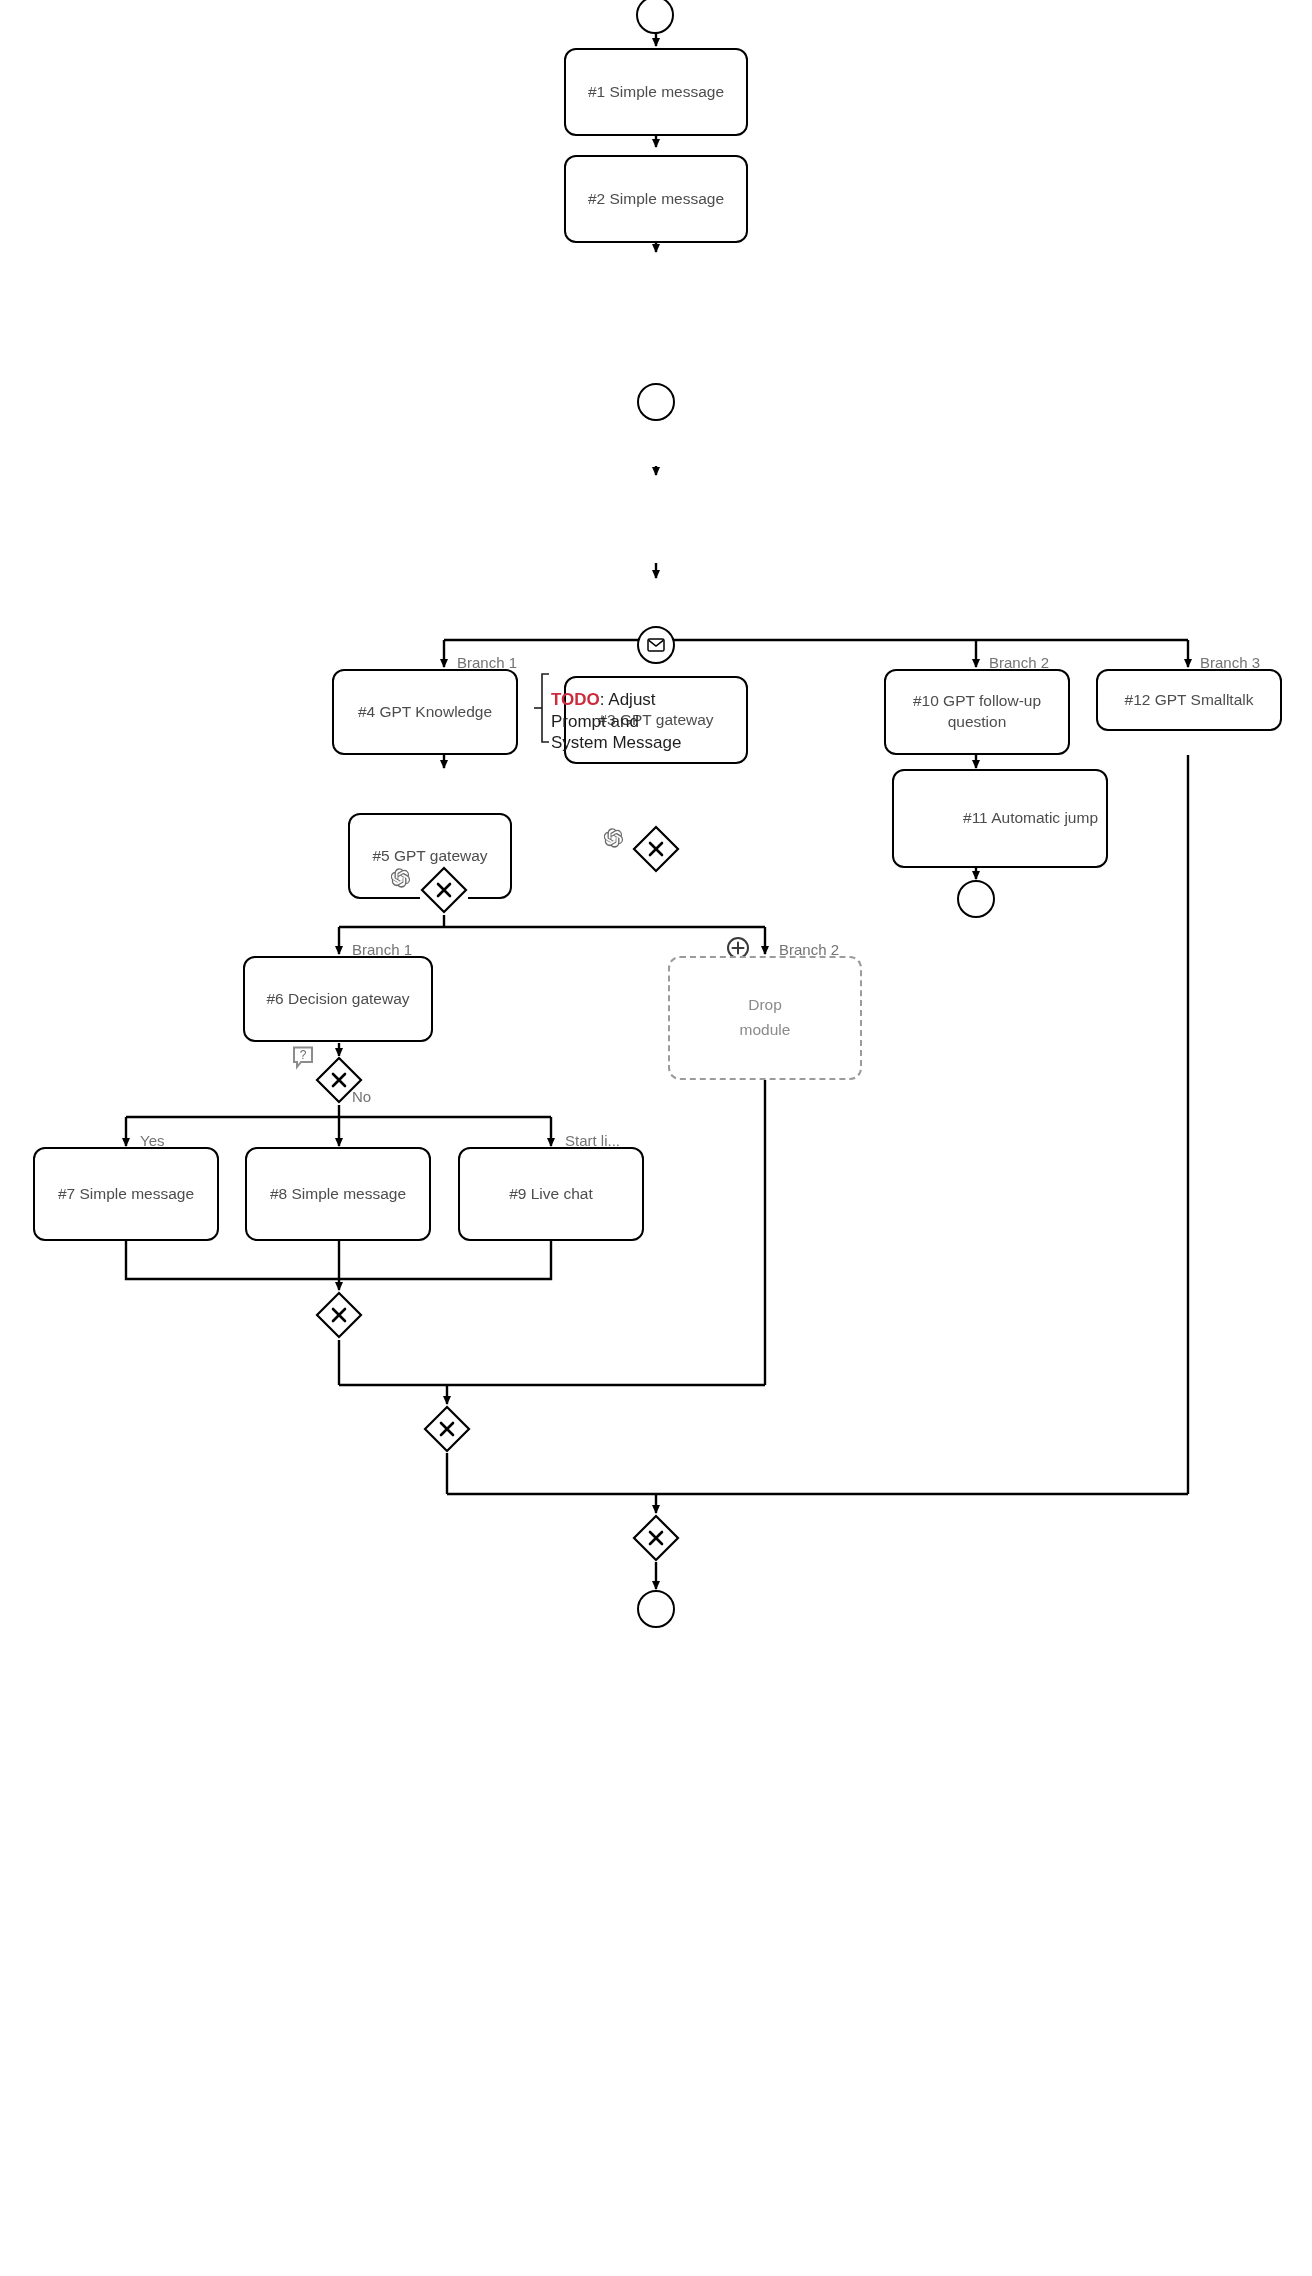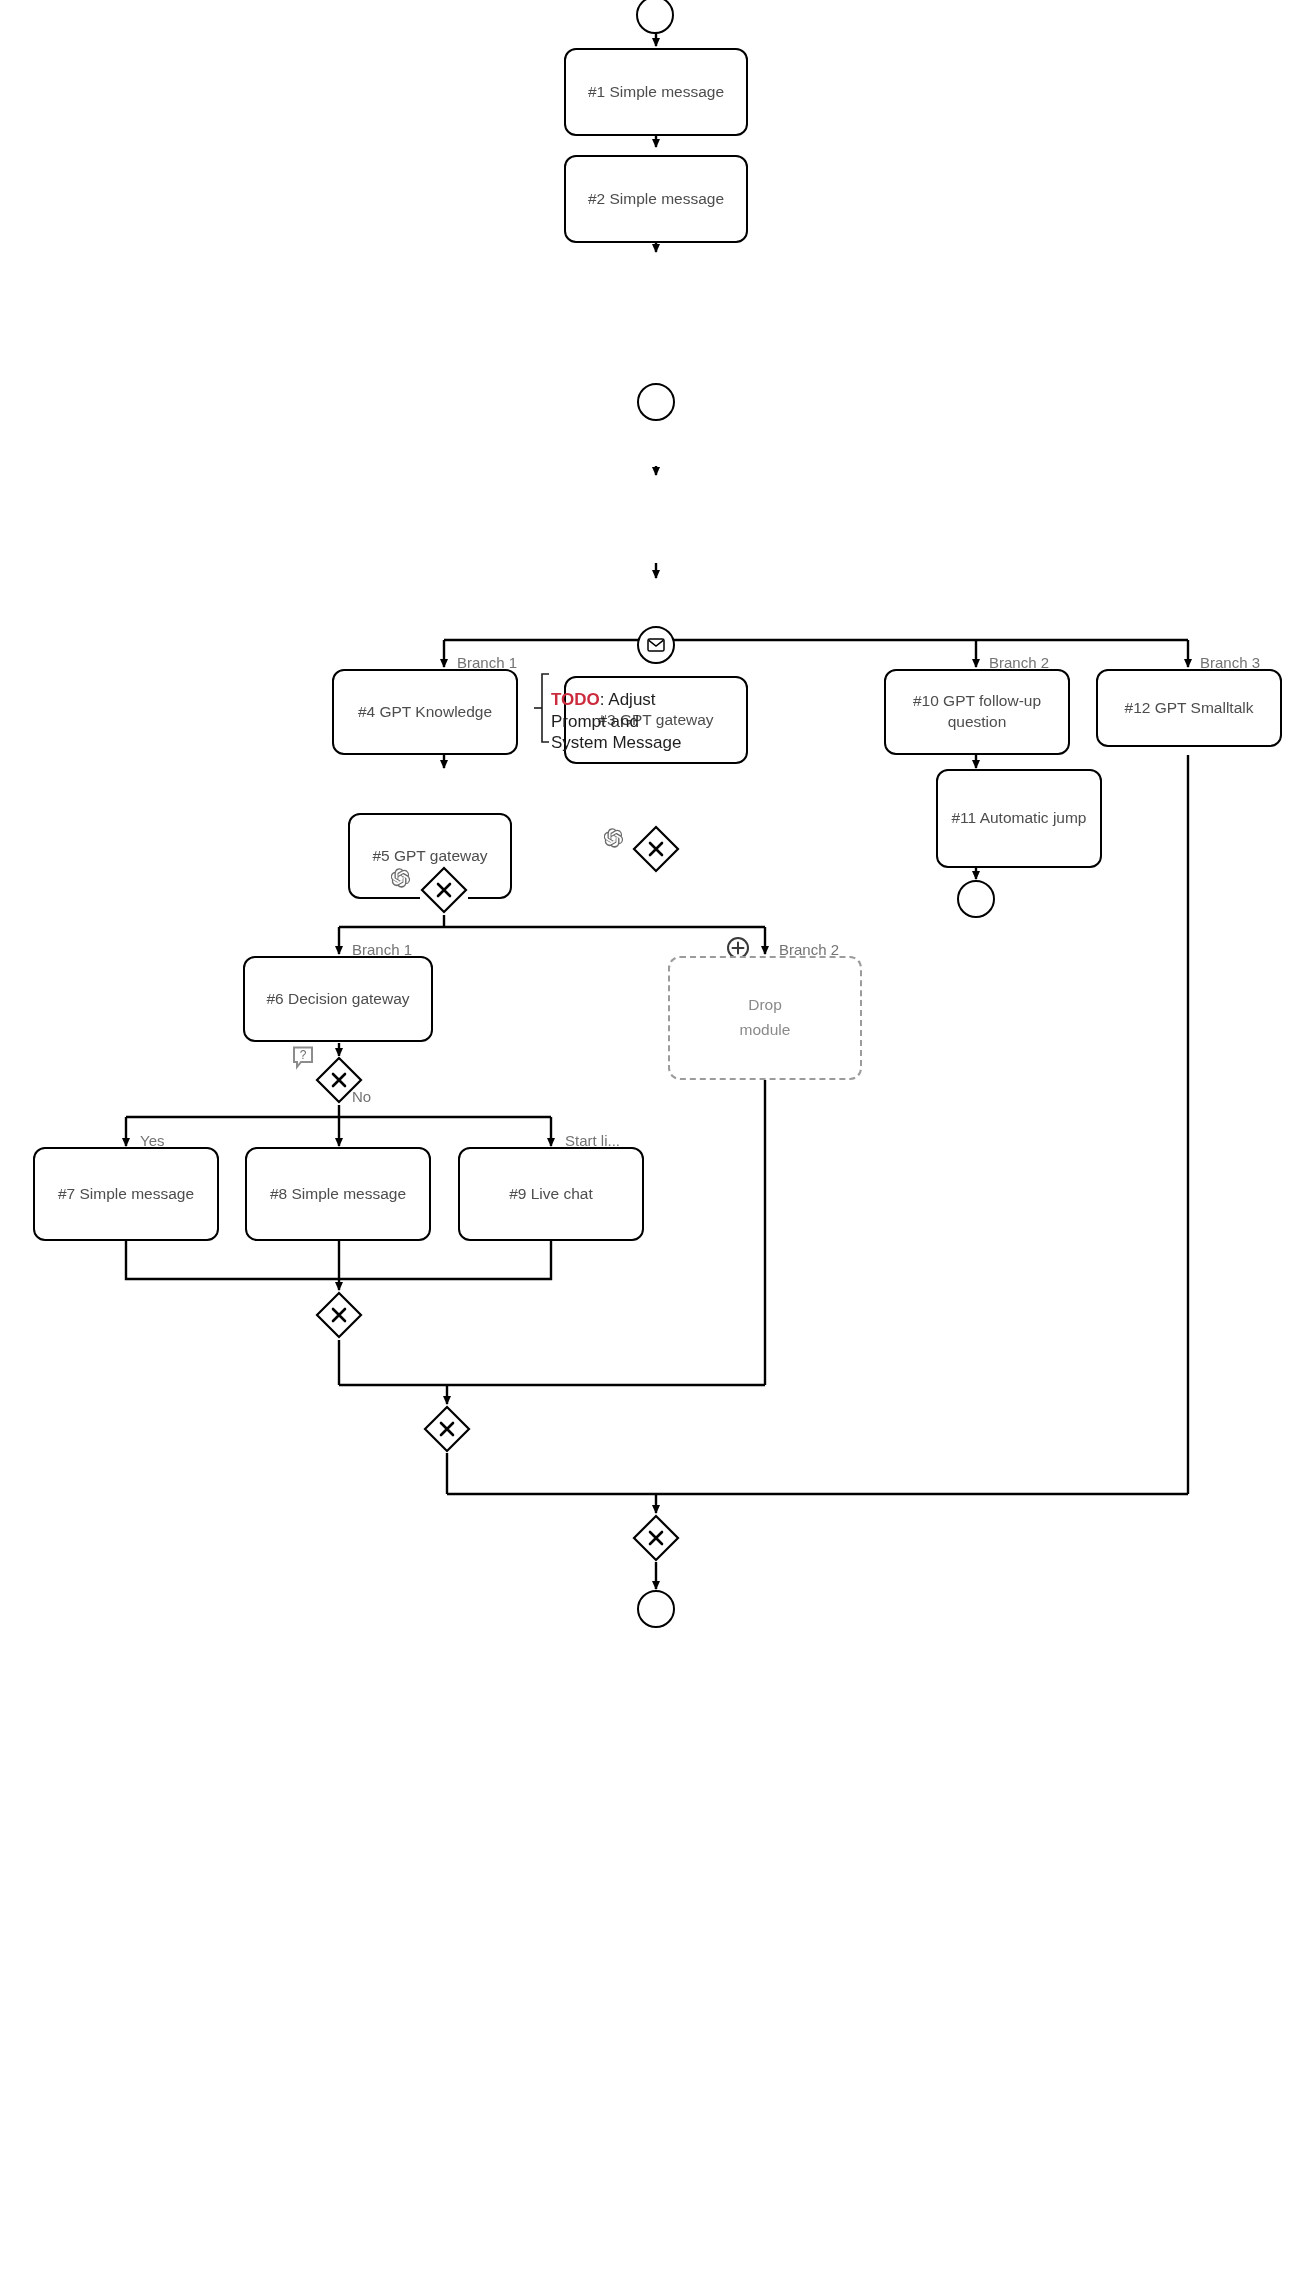--- a/index.html
+++ b/index.html
@@ -304,22 +304,22 @@
       <path d="M24,2 L46,24 L24,46 L2,24 Z" fill="#ffffff" stroke="#000000" stroke-width="2.2"></path>
       <path d="M18,18 L30,30 M30,18 L18,30" stroke="#000000" stroke-width="2.6" stroke-linecap="round"></path>
     </svg>
   </div>
 
   <div class="endpoint" style="left:637px; top:1590px; width:38px; height:38px;"></div>
 
   <div class="node" style="left:884px; top:669px; width:186px; height:86px;">
     <span class="node-label">#10 GPT follow-up question</span>
   </div>
-  <div class="node" style="left:936px; top:769px; width:166px; height:99px;">
+  <div class="node" style="left:892px; top:769px; width:216px; height:99px;text-align:right;">
     <span class="node-label">#11 Automatic jump</span>
   </div>
   <div class="endpoint" style="left:957px; top:880px; width:38px; height:38px;"></div>
 
-  <div class="node" style="left:1096px; top:669px; width:186px; height:78px;">
+  <div class="node" style="left:1096px; top:669px; width:186px; height:62px;">
     <span class="node-label">#12 GPT Smalltalk</span>
   </div>
 
 </div>
 
 </body></html>

